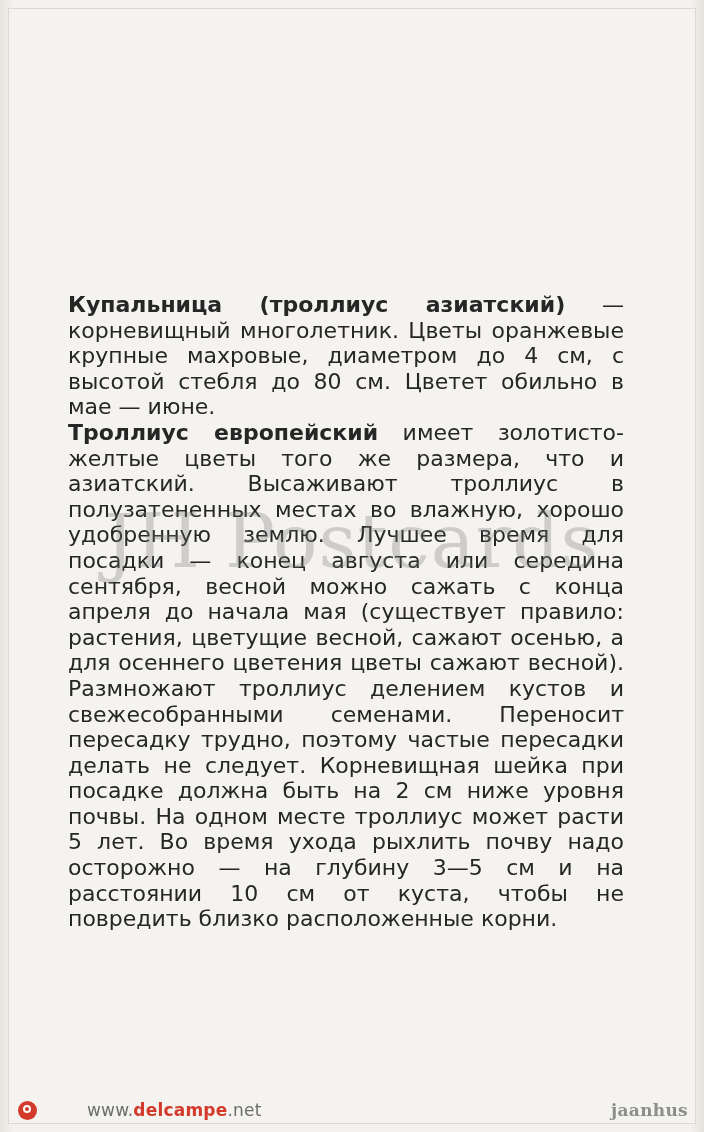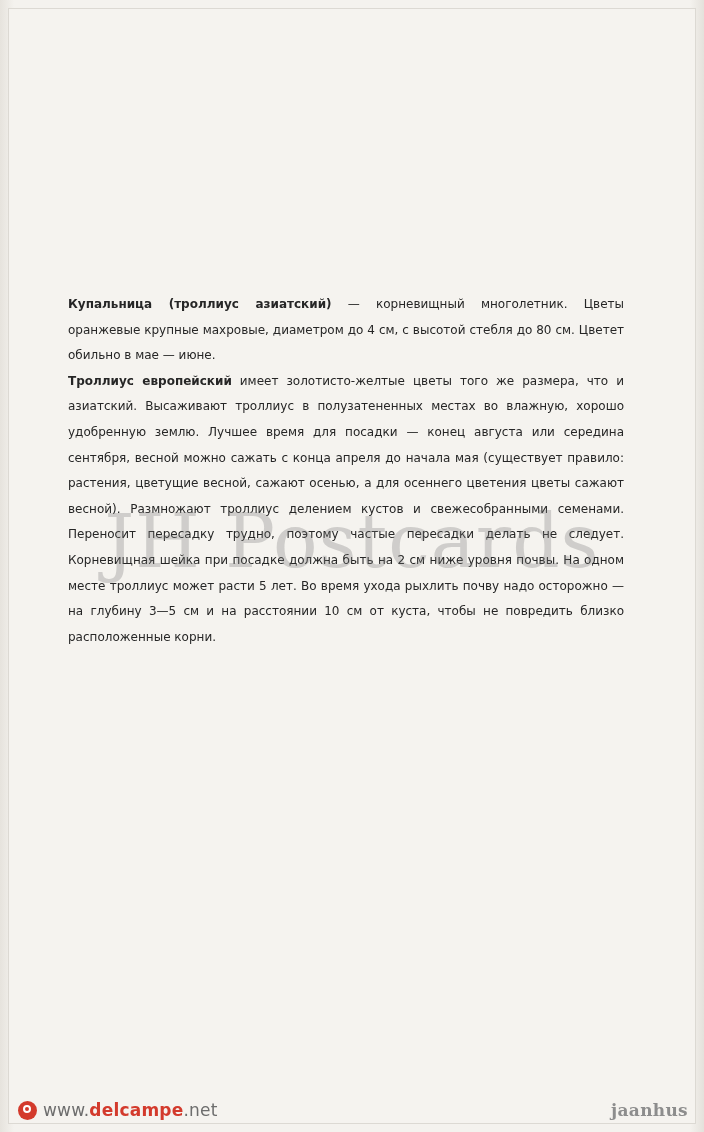--- a/index.html
+++ b/index.html
@@ -34,21 +34,21 @@
     height: 1116px;
     background: #f5f3ef;
     box-shadow: inset 0 0 0 1px rgba(190,186,178,0.45);
   }
   .text-block {
     position: absolute;
     left: 68px;
     top: 292px;
     width: 556px;
     color: #262626;
-    font-size: 12px;
+    font-size: 22px;
     line-height: 25.6px;
     text-align: justify;
     z-index: 4;
   }
   .text-block p {
     margin: 0;
     text-indent: 0;
   }
   .para-2 {
     margin-top: 0;
@@ -115,20 +115,21 @@
     width: 8px;
     height: 8px;
     border: 2px solid #ffffff;
     border-radius: 50%;
     box-sizing: border-box;
   }
   .delcampe .word {
     font-size: 17px;
     color: #6d6d6d;
     letter-spacing: 0.2px;
+    margin-left: 44px;
   }
   .delcampe .word b {
     color: #d33a2c;
     font-weight: bold;
   }
   .jaanhus {
     font-family: "DejaVu Serif", serif;
     font-size: 17px;
     color: #8d8d8d;
     letter-spacing: 0.3px;

